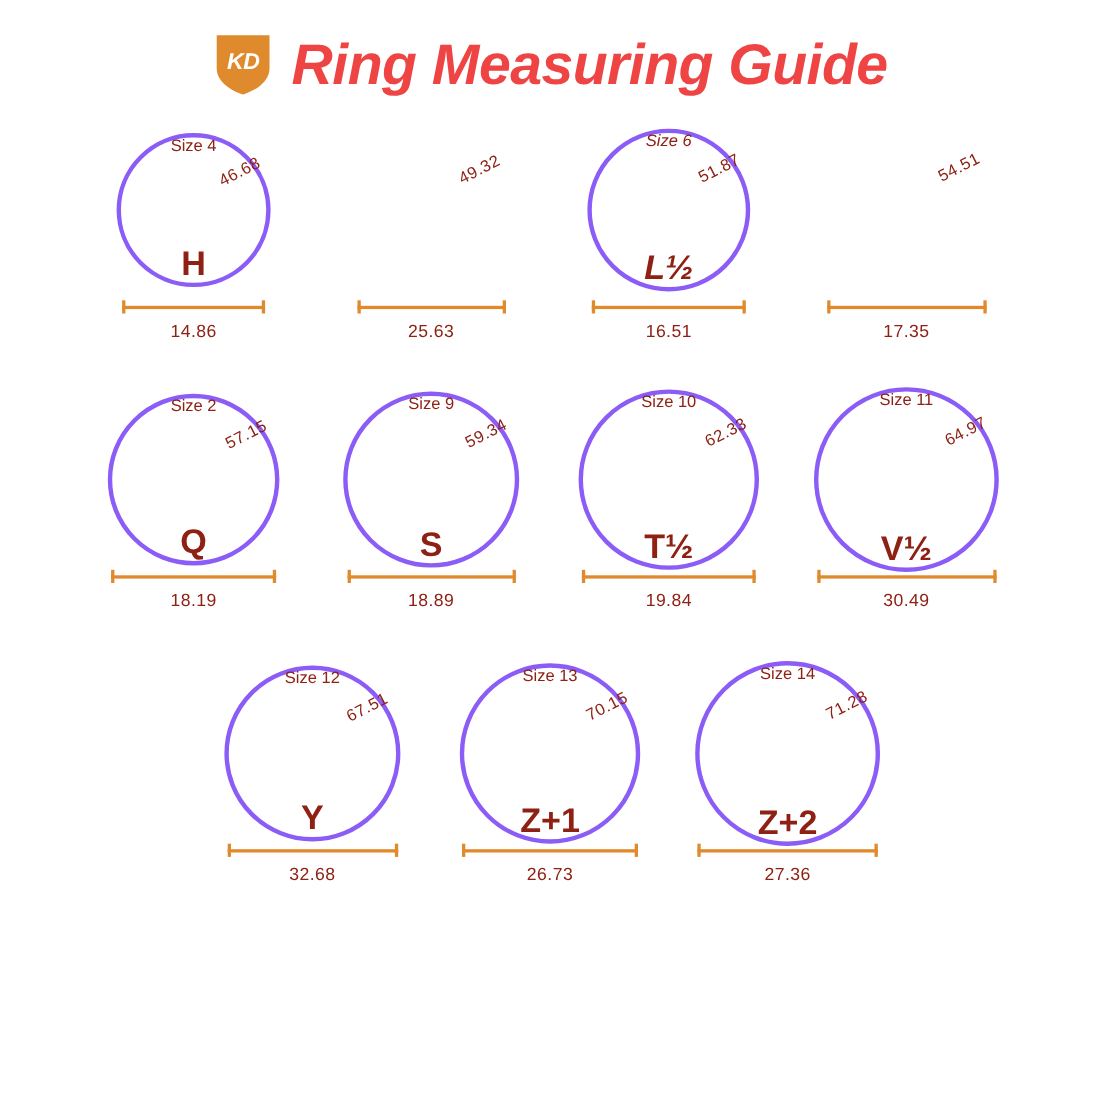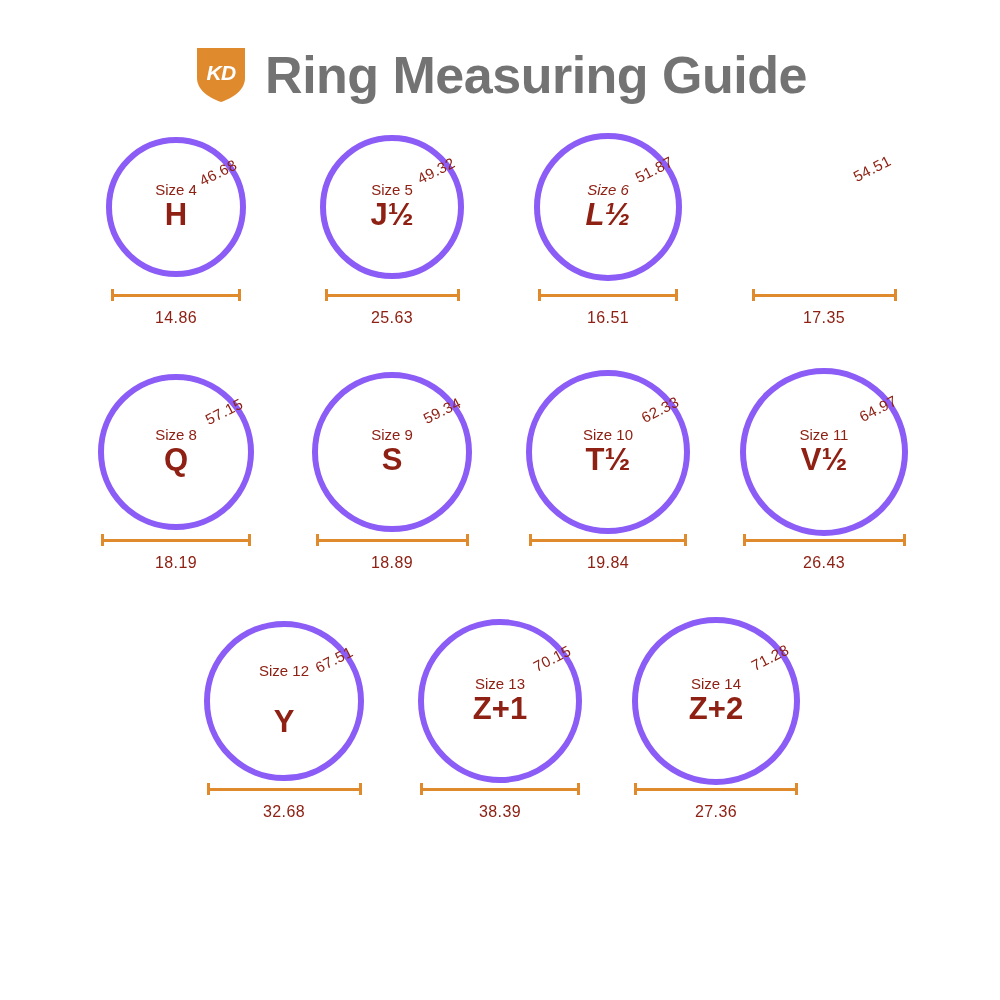--- a/index.html
+++ b/index.html
@@ -20,21 +20,21 @@
     width: 1000px;
     height: 1000px;
   }
 
   
   .header {
     display: flex;
     align-items: center;
     justify-content: center;
     gap: 16px;
-    padding-top: 44px;
+    padding-top: 28px;
   }
   .logo-shield {
     position: relative;
     width: 56px;
     height: 62px;
   }
   .logo-shield svg {
     display: block;
   }
   .logo-text {
@@ -48,24 +48,25 @@
     justify-content: center;
     font-size: 21px;
     font-weight: bold;
     color: #ffffff;
     letter-spacing: -0.5px;
     font-style: italic;
   }
   .title {
     font-size: 52px;
     font-weight: bold;
-    color: #737373;
+    color: #ef4444;
     letter-spacing: -0.5px;
     line-height: 1;
     white-space: nowrap;
+    font-style: italic;
   }
 
   
   .rows {
     position: relative;
     margin-top: 26px;
   }
   .row {
     display: flex;
     justify-content: center;
@@ -88,26 +89,26 @@
   .circle-wrap {
     position: relative;
     width: 180px;
     height: 150px;
     display: flex;
     align-items: center;
     justify-content: center;
   }
   .circle {
     box-sizing: border-box;
-    border: 6px solid #8b5cf6;
+    border: 4px solid #8b5cf6;
     border-radius: 50%;
     display: flex;
     flex-direction: column;
     align-items: center;
-    justify-content: center;
+    justify-content: space-between;
     gap: 2px;
   }
   .size-label {
     font-size: 15px;
     color: #8e2114;
     font-weight: normal;
     line-height: 1;
   }
   .letter-label {
     font-size: 31px;
@@ -195,24 +196,20 @@
         <div class="bar-wrap">
           <div class="bar" style="width:130px;">
               <div class="bar-line"></div>
             </div>
         </div>
         <div class="diam-label">14.86</div>
       </div>
 
       <div class="cell">
         <div class="circle-wrap">
-          <div class="circle" style="width:144px;height:144px;">
-            <div class="size-label">Size 5</div>
-            <div class="letter-label">J½</div>
-          </div>
           <div class="circum" style="left:120px;top:38px;">49.32</div>
         </div>
         <div class="bar-wrap">
           <div class="bar" style="width:135px;">
               <div class="bar-line"></div>
             </div>
         </div>
         <div class="diam-label">25.63</div>
       </div>
 
@@ -242,21 +239,21 @@
             </div>
         </div>
         <div class="diam-label">17.35</div>
       </div>
     </div>
 
     <div class="row row-2">
       <div class="cell">
         <div class="circle-wrap">
           <div class="circle" style="width:156px;height:156px;">
-            <div class="size-label">Size 8</div>
+            <div class="size-label">Size 2</div>
             <div class="letter-label">Q</div>
           </div>
           <div class="circum" style="left:124px;top:34px;">57.15</div>
         </div>
         <div class="bar-wrap">
           <div class="bar" style="width:150px;">
               <div class="bar-line"></div>
             </div>
         </div>
         <div class="diam-label">18.19</div>
@@ -300,21 +297,21 @@
             <div class="size-label">Size 11</div>
             <div class="letter-label">V½</div>
           </div>
           <div class="circum" style="left:130px;top:31px;">64.97</div>
         </div>
         <div class="bar-wrap">
           <div class="bar" style="width:163px;">
               <div class="bar-line"></div>
             </div>
         </div>
-        <div class="diam-label">26.43</div>
+        <div class="diam-label">30.49</div>
       </div>
     </div>
 
     <div class="row row-3">
       <div class="cell">
         <div class="circle-wrap">
           <div class="circle" style="width:160px;height:160px;gap:28px;">
             <div class="size-label">Size 12</div>
             <div class="letter-label">Y</div>
           </div>
@@ -334,21 +331,21 @@
             <div class="size-label">Size 13</div>
             <div class="letter-label">Z+1</div>
           </div>
           <div class="circum" style="left:128px;top:32px;">70.15</div>
         </div>
         <div class="bar-wrap">
           <div class="bar" style="width:160px;">
               <div class="bar-line"></div>
             </div>
         </div>
-        <div class="diam-label">38.39</div>
+        <div class="diam-label">26.73</div>
       </div>
 
       <div class="cell">
         <div class="circle-wrap">
           <div class="circle" style="width:168px;height:168px;">
             <div class="size-label">Size 14</div>
             <div class="letter-label">Z+2</div>
           </div>
           <div class="circum" style="left:130px;top:31px;">71.28</div>
         </div>

